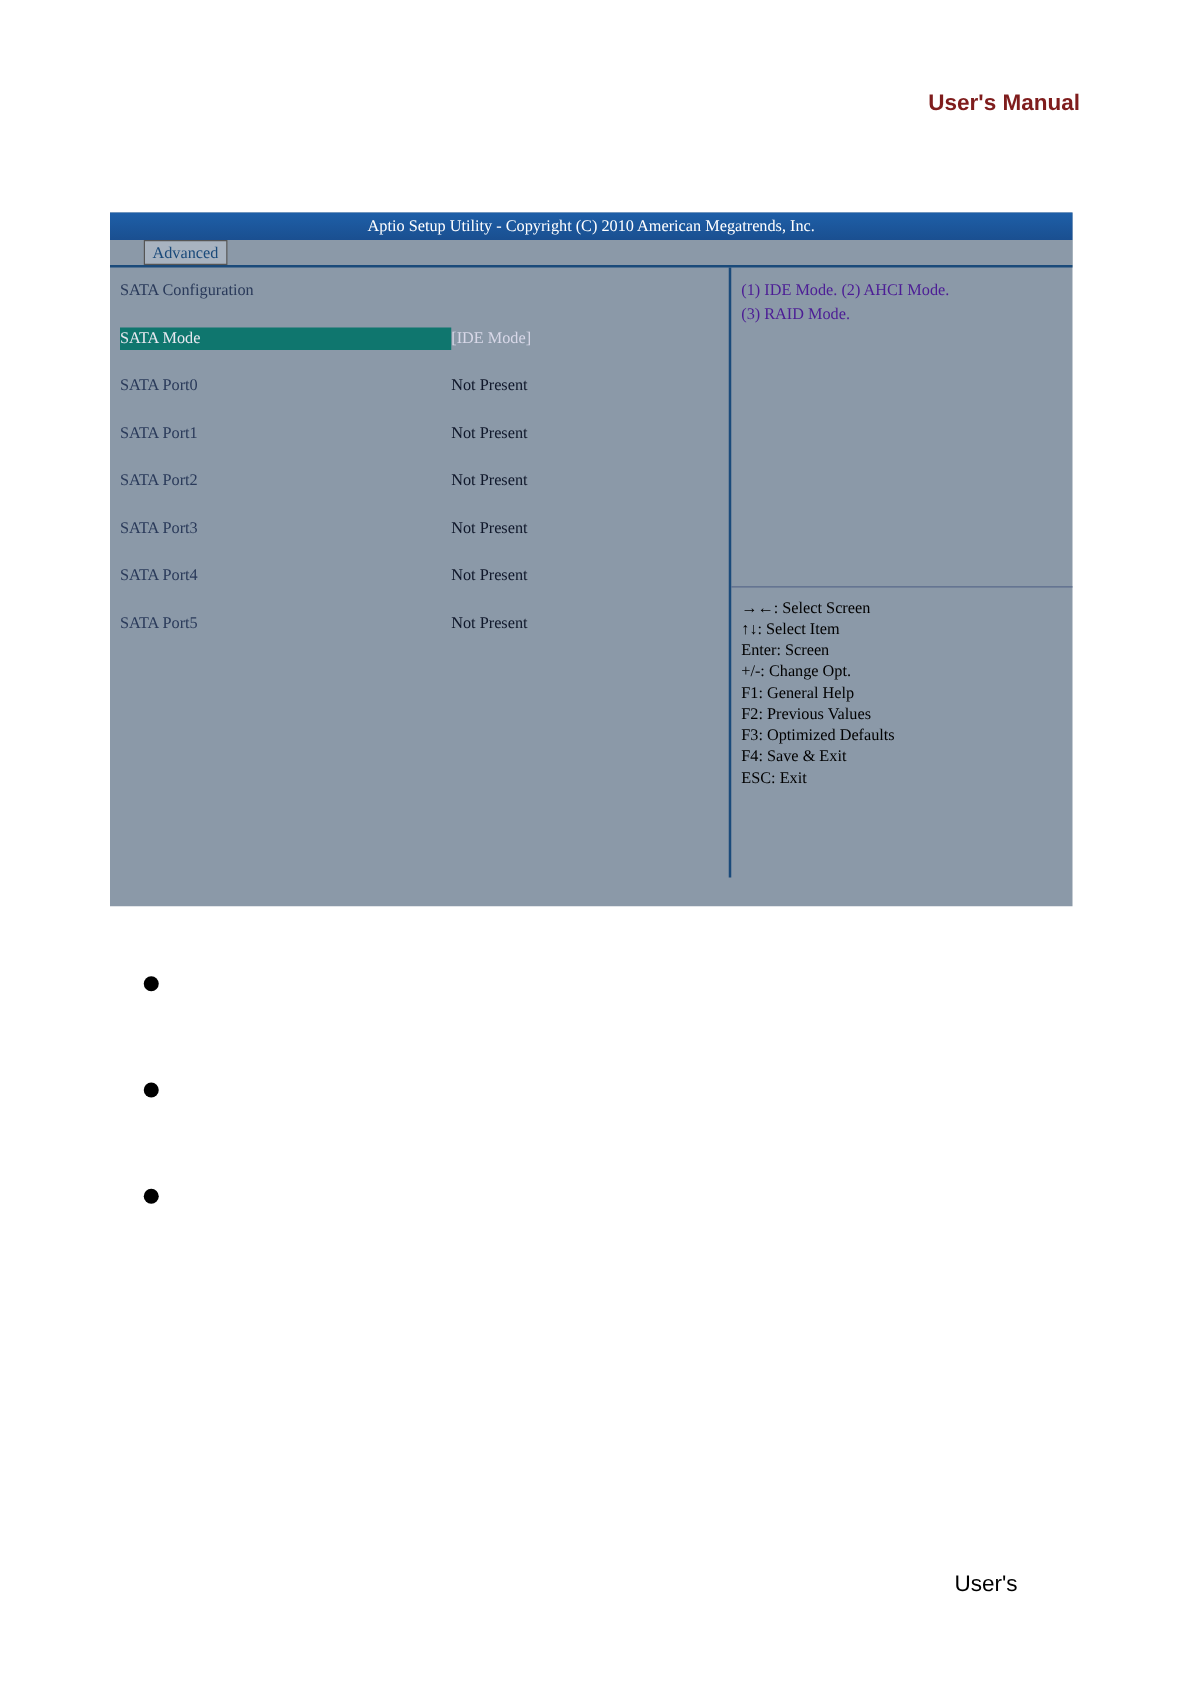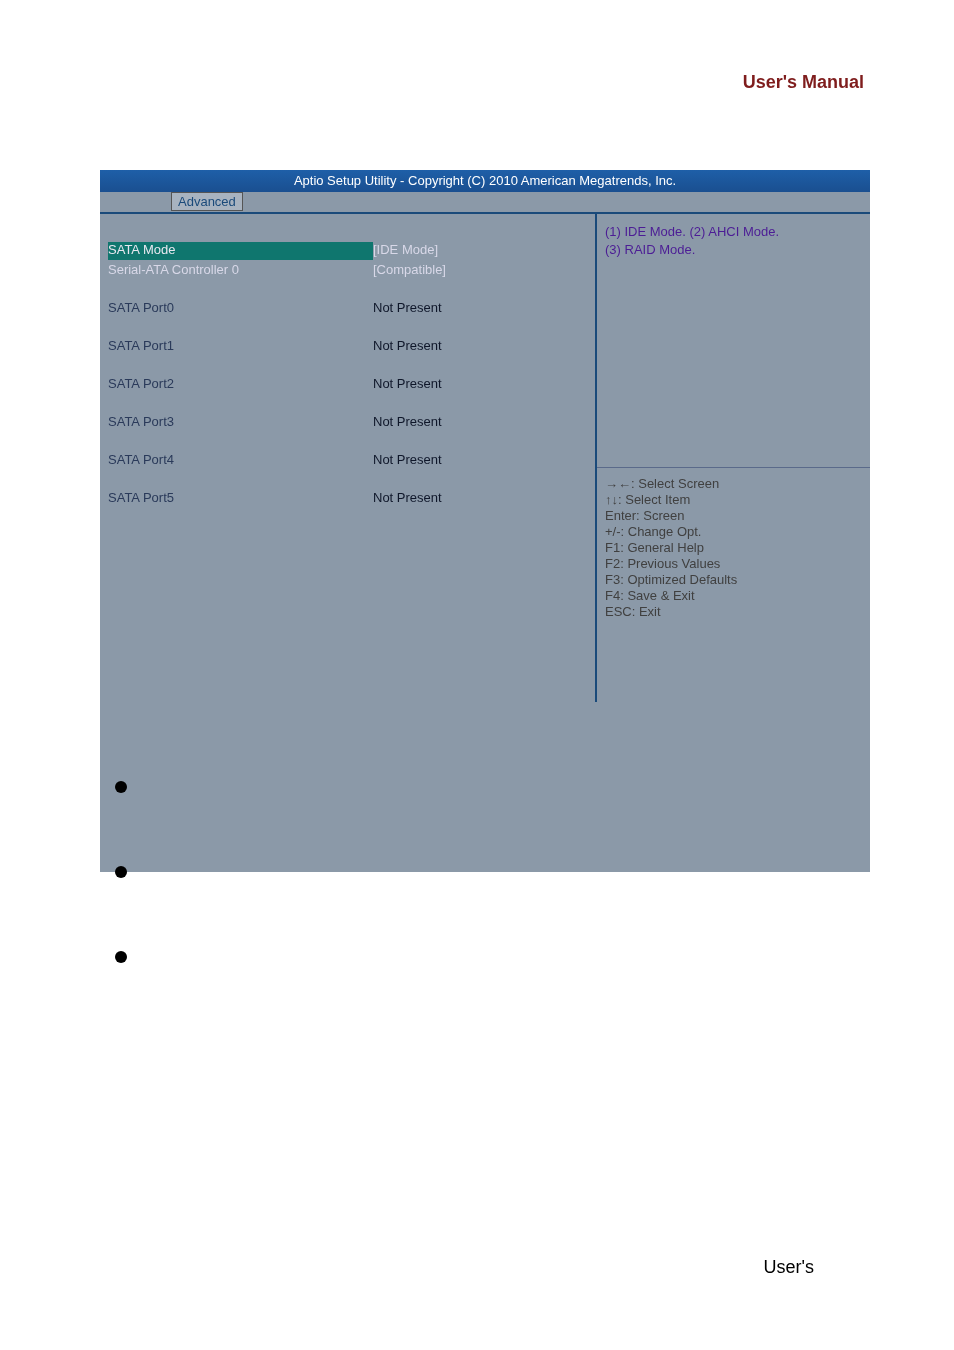--- a/index.html
+++ b/index.html
@@ -14,39 +14,39 @@
       position: absolute;
       top: 72px;
       right: 90px;
       font-weight: bold;
       font-size: 18px;
       color: #7f1d1d;
     }
     .bios-screen {
       position: absolute;
       top: 170px;
-      left: 100px;
+      left: 88px;
       width: 770px;
-      height: 702px;
+      height: 555px;
       background: #8b99a8;
-      font-family: Liberation Sans, sans-serif;
+      font-family: Liberation Serif, serif;
       font-size: 13px;
     }
     .bios-header-bar {
       height: 22px;
       background: linear-gradient(to bottom, #1e5fa8, #1a4f90);
       color: #fff;
       text-align: center;
       line-height: 22px;
       font-size: 13px;
     }
     .bios-tab-row {
       height: 20px;
       background: #8b99a8;
-      padding-left: 71px;
+      padding-left: 27px;
     }
     .bios-tab {
       display: inline-block;
       background: #a8b3c0;
       color: #1a4a7a;
       padding: 1px 6px;
       border: 1px solid #555;
       font-size: 13px;
     }
     .bios-main {
@@ -74,21 +74,21 @@
     .bios-value { color: #0f172a; }
     .bios-label.lit { color: #d8d8e8; }
     .bios-value.lit { color: #d8d8e8; }
     .bios-label.sel { color: #e8e8f0; background: #0f766e; }
     .bios-spacer { height: 18px; }
     .help-text { color: #4c1d95; margin-bottom: 3px; }
     .help-divider {
       border-top: 1px solid #5a6a8a;
       margin: 12px -8px 8px -8px;
     }
-    .nav-line { color: #404040; font-size: 13px; margin-bottom: 1px; }
+    .nav-line { color: #000000; font-size: 13px; margin-bottom: 1px; }
     .bios-footer-bar {
       height: 22px;
       background: linear-gradient(to bottom, #1e5fa8, #1a4f90);
       color: #fff;
       text-align: center;
       line-height: 22px;
       font-size: 12px;
     }
     .bullets {
       position: absolute;
@@ -123,28 +123,27 @@
 
 <div class="header-title">User's  Manual</div>
 
 <div class="bios-screen">
   <div class="bios-header-bar">Aptio Setup Utility - Copyright (C) 2010 American Megatrends, Inc.</div>
   <div class="bios-tab-row">
     <span class="bios-tab">Advanced</span>
   </div>
   <div class="bios-main">
     <div class="bios-left">
+      <div class="bios-row">
+        <span class="bios-label">SATA Configuration</span>
+      </div>
       <div class="bios-spacer"></div>
       <div class="bios-row">
         <span class="bios-label lit sel">SATA Mode</span>
         <span class="bios-value lit">[IDE Mode]</span>
-      </div>
-      <div class="bios-row">
-        <span class="bios-label lit">Serial-ATA Controller 0</span>
-        <span class="bios-value lit">[Compatible]</span>
       </div>
       <div class="bios-spacer"></div>
       <div class="bios-row">
         <span class="bios-label">SATA Port0</span>
         <span class="bios-value">Not Present</span>
       </div>
       <div class="bios-spacer"></div>
       <div class="bios-row">
         <span class="bios-label">SATA Port1</span>
         <span class="bios-value">Not Present</span>

